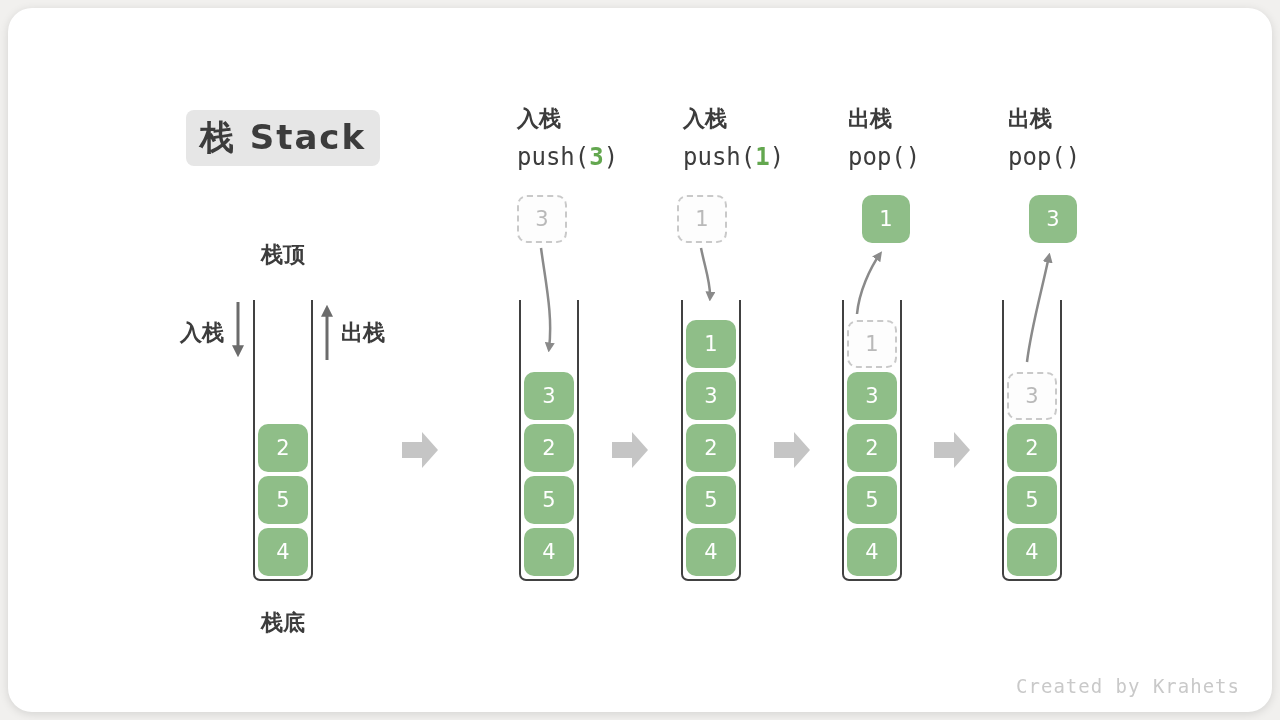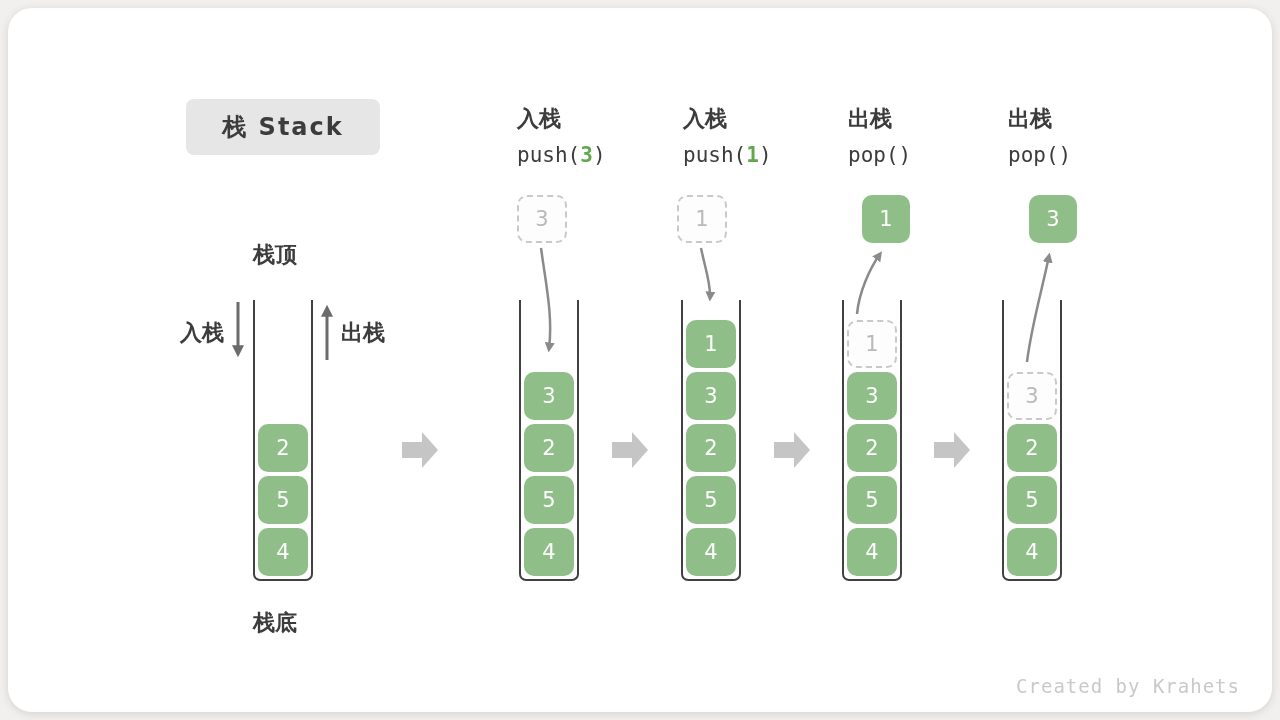--- a/index.html
+++ b/index.html
@@ -2,43 +2,43 @@
 <html><head>
 <meta charset="utf-8">
 <style>
   * { margin:0; padding:0; box-sizing:border-box; }
   html,body { width:1280px; height:720px; font-family:"DejaVu Sans", sans-serif; }
   .stage { position:relative; width:1280px; height:720px; background:#f1f0ee; overflow:hidden; }
   .card { position:absolute; left:8px; top:8px; width:1264px; height:704px; background:#ffffff;
           border-radius:24px; box-shadow:0 2px 10px rgba(0,0,0,0.12); }
   .overlay { position:absolute; left:0; top:0; width:1280px; height:720px; pointer-events:none; }
 
-  .title-box { position:absolute; left:186px; top:99px; width:194px; height:56px; background:#e6e6e6;
+  .title-box { position:absolute; left:186px; top:110px; width:194px; height:56px; background:#e6e6e6;
                border-radius:8px; display:flex; align-items:center; justify-content:center;
-               font-size:24px; font-weight:bold; color:#3c3c3c; letter-spacing:2px; }
+               font-size:34px; font-weight:bold; color:#3c3c3c; letter-spacing:2px; }
 
   .op { position:absolute; top:104px; }
   .op-cn { font-size:22px; font-weight:bold; color:#3c3c3c; margin-bottom:9px; }
-  .op-code { font-family:"DejaVu Sans Mono","Liberation Mono",monospace; font-size:21px; color:#3c3c3c; }
+  .op-code { font-family:"DejaVu Sans Mono","Liberation Mono",monospace; font-size:24px; color:#3c3c3c; }
   .op-code .green { color:#63a74f; font-weight:bold; }
 
   .stack { position:absolute; top:300px; width:60px; height:281px; background:#ffffff;
            border-left:2px solid #414141; border-right:2px solid #414141; border-bottom:2px solid #414141;
            border-radius:0 0 7px 7px; }
   .cell { position:absolute; left:3px; width:50px; height:48px; border-radius:10px; background:#8fbe88;
           color:#ffffff; font-size:21px; font-weight:500; display:flex; align-items:center; justify-content:center; }
   .cell.ghost { background:#fdfdfd; border:2px dashed #c9c9c9; color:#b9b9b9; font-weight:normal; }
 
   .float-box { position:absolute; top:195px; width:50px; height:48px; border-radius:10px;
                display:flex; align-items:center; justify-content:center; font-size:21px; }
   .float-box.dashed { background:#fdfdfd; border:2px dashed #c9c9c9; color:#b9b9b9; }
   .float-box.solid { background:#8fbe88; color:#ffffff; font-weight:500; width:48px; }
 
   .side-label { position:absolute; font-size:22px; font-weight:bold; color:#3c3c3c; }
-  .stack-cap { position:absolute; width:60px; font-size:22px; font-weight:bold; color:#3c3c3c; }
+  .stack-cap { position:absolute; width:60px; text-align:center; font-size:22px; font-weight:bold; color:#3c3c3c; }
 
   .watermark { position:absolute; top:675px; right:40px; font-family:"DejaVu Sans Mono","Liberation Mono",monospace;
                font-size:19px; color:#c9c9c9; letter-spacing:1px; }
 </style>
 </head>
 <body>
 
 <div class="stage">
   <div class="card"></div>
 

